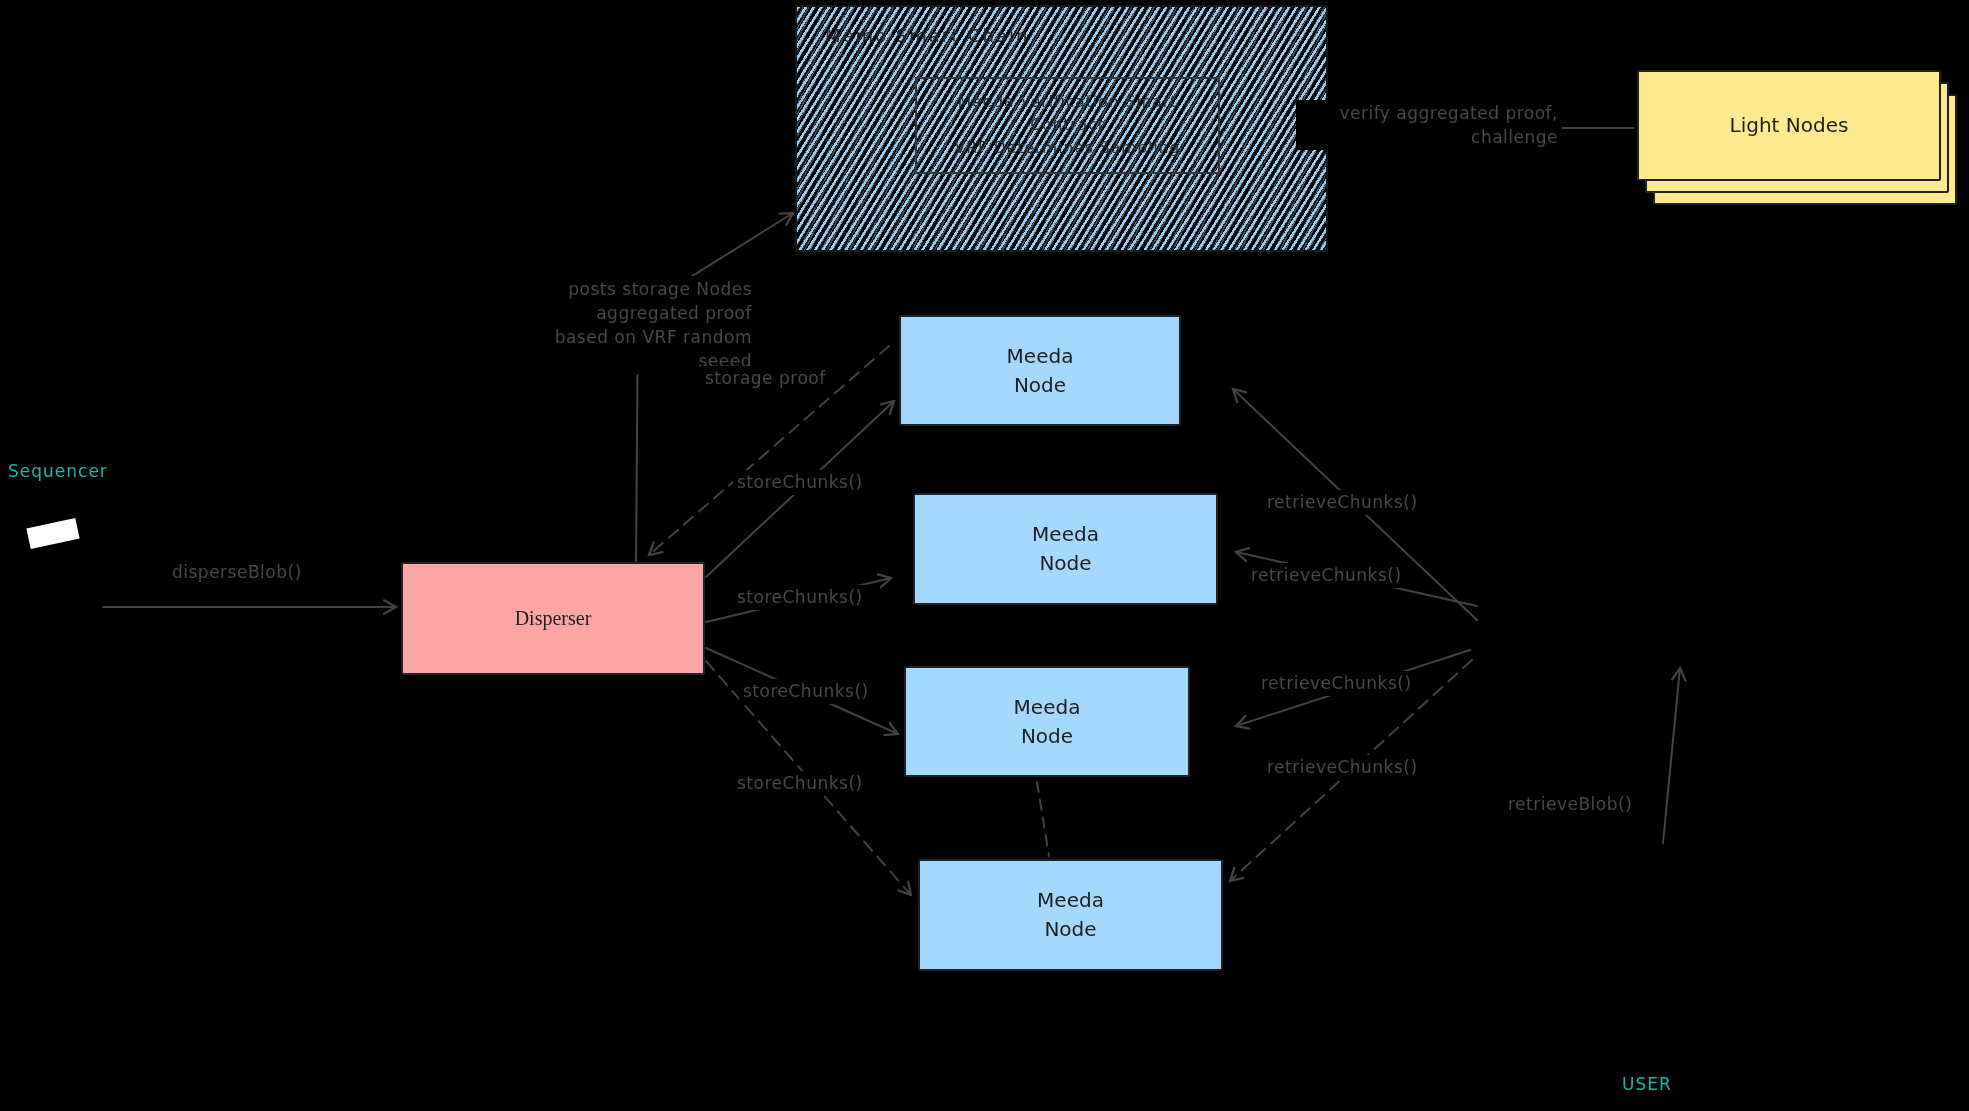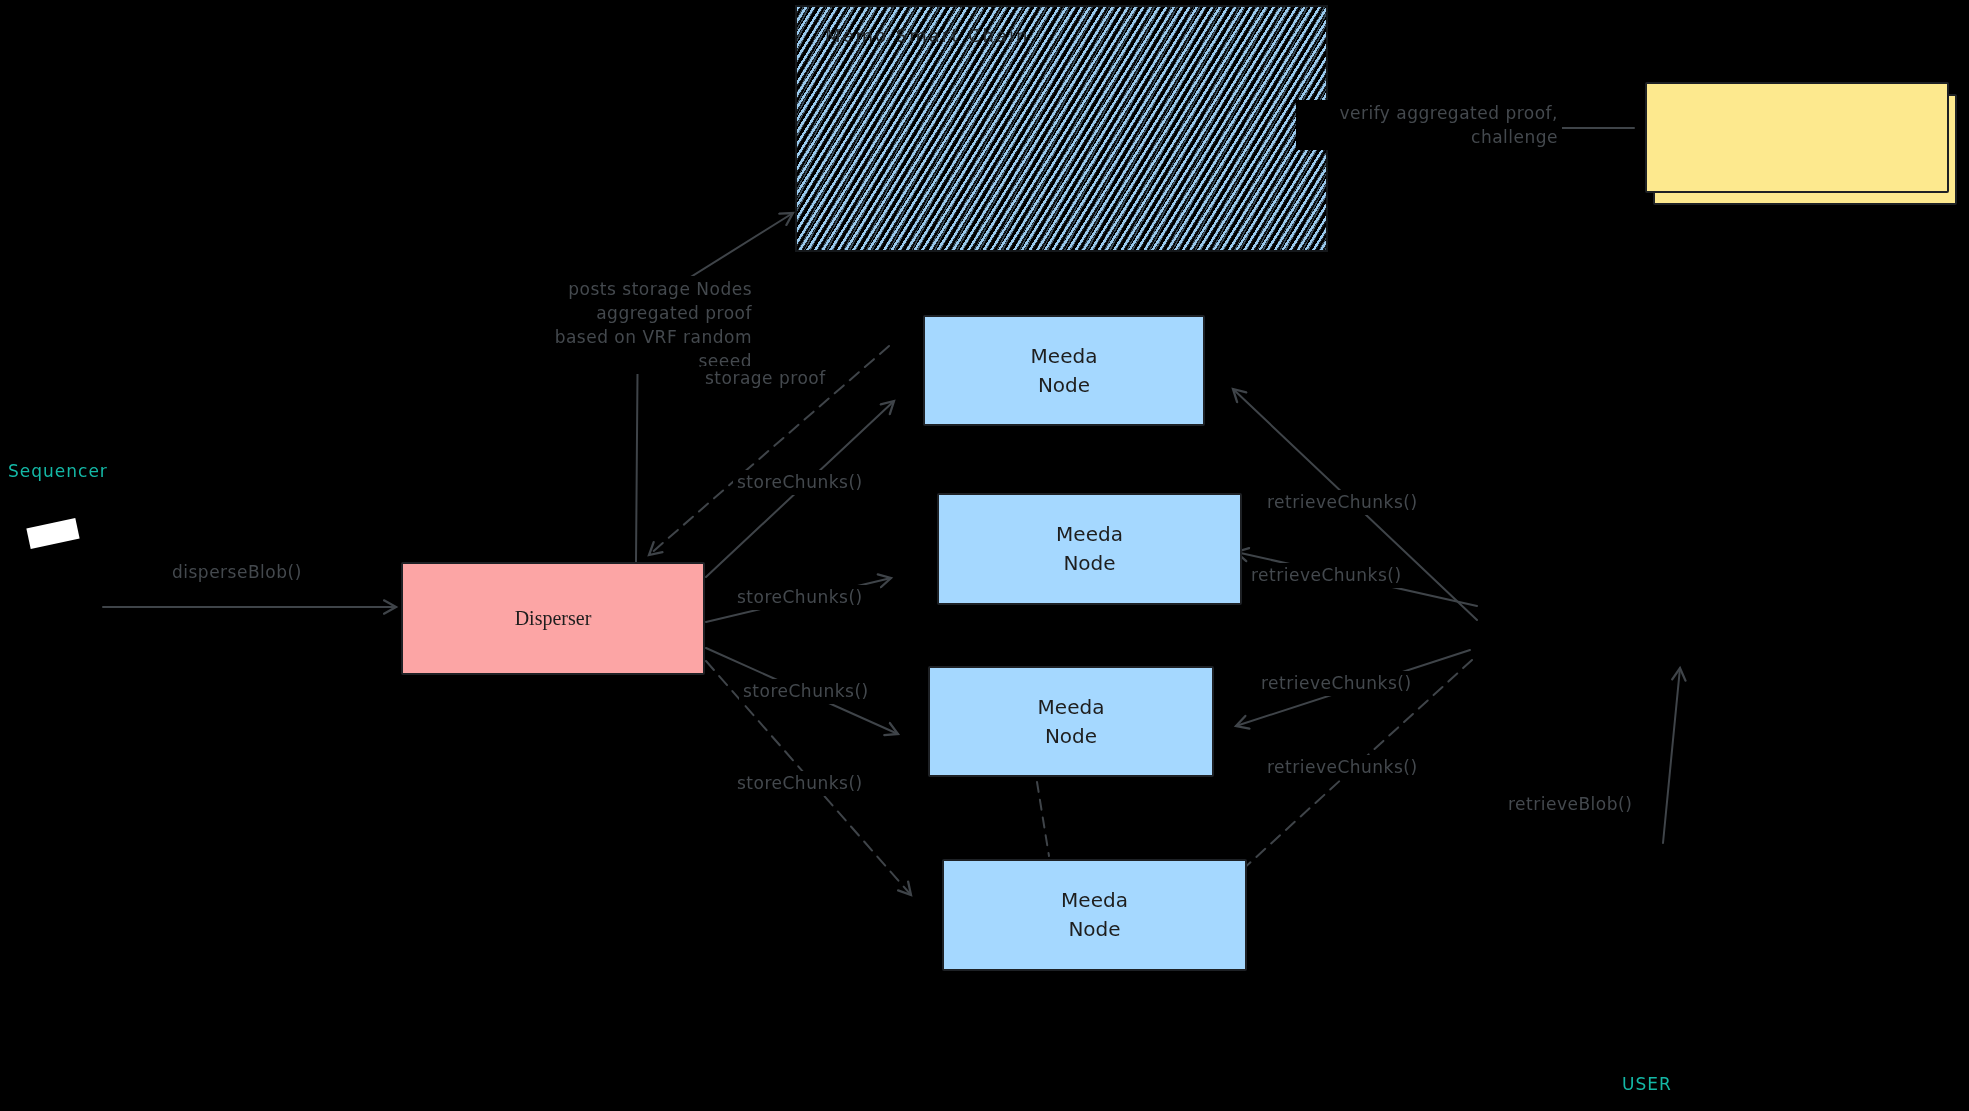--- a/index.html
+++ b/index.html
@@ -2,21 +2,21 @@
 <html><head>
 <meta charset="utf-8">
 <style>
   html,body{margin:0;padding:0;background:#000;}
   .canvas{position:relative;width:1969px;height:1111px;background:#000;overflow:hidden;
           font-family:"DejaVu Sans",sans-serif;}
   .edges{position:absolute;left:0;top:0;z-index:1;}
   .box{position:absolute;z-index:2;border:2px solid #1e2125;display:flex;flex-direction:column;
        align-items:center;justify-content:center;text-align:center;color:#1e1e1e;
        font-size:20px;line-height:29px;border-radius:2px;box-sizing:border-box;}
-  .blue{background:#a5d8ff;margin-left:24px;}
+  .blue{background:#a5d8ff;}
   .pink{background:#fca5a5;font-family:Liberation Serif, serif;}
   .yellow{background:#fde98e;}
   .card{position:absolute;width:304px;height:111px;background:#fde98e;border:2px solid #1e2125;
         box-sizing:border-box;border-radius:2px;}
   .hatch-outer{position:absolute;left:795px;top:5px;width:533px;height:247px;z-index:2;
         border:2px solid #15181b;box-sizing:border-box;
         background:
           repeating-linear-gradient(122deg, rgba(166,217,255,0.92) 0 2.4px, rgba(166,217,255,0.18) 2.4px 3.4px, transparent 3.4px 6.5px),
           repeating-linear-gradient(118deg, rgba(166,217,255,0.35) 0 1.2px, transparent 1.2px 5px);}
   .chain-title{position:absolute;left:28px;top:18px;color:#22262a;font-size:18px;
@@ -59,24 +59,32 @@
       <path d="M1477,606 L1236,552" marker-end="url(#ah)"></path>
       <path d="M1470,650 L1236,726" marker-end="url(#ah)"></path>
       <path d="M1472,660 L1230,881" stroke-dasharray="12 8" marker-end="url(#ah)"></path>
       <path d="M1663,843 L1680,668" marker-end="url(#ah)"></path>
       <path d="M1037,782 L1049,856" stroke-dasharray="10 8"></path>
     </g>
   </svg>
 
   <div class="hatch-outer">
     <span class="chain-title">Memo Smart Chain</span>
+    <div class="hatch-inner">
+      <div>Meeda Verification Smart</div>
+      <div>Contract</div>
+      <div>VRF Determines Sampling</div>
+    </div>
   </div>
 
   <div class="card" style="left:1653px;top:94px;"></div>
   <div class="card" style="left:1645px;top:82px;"></div>
+  <div class="box yellow" style="left:1637px;top:70px;width:304px;height:111px;">
+    <span>Light Nodes</span>
+  </div>
 
   <div class="box pink" style="left:401px;top:562px;width:304px;height:113px;">
     <span>Disperser</span>
   </div>
 
   <div class="box blue" style="left:899px;top:315px;width:282px;height:111px;">
     <span>Meeda</span>
     <span>Node</span>
   </div>
   <div class="box blue" style="left:913px;top:493px;width:305px;height:112px;">

